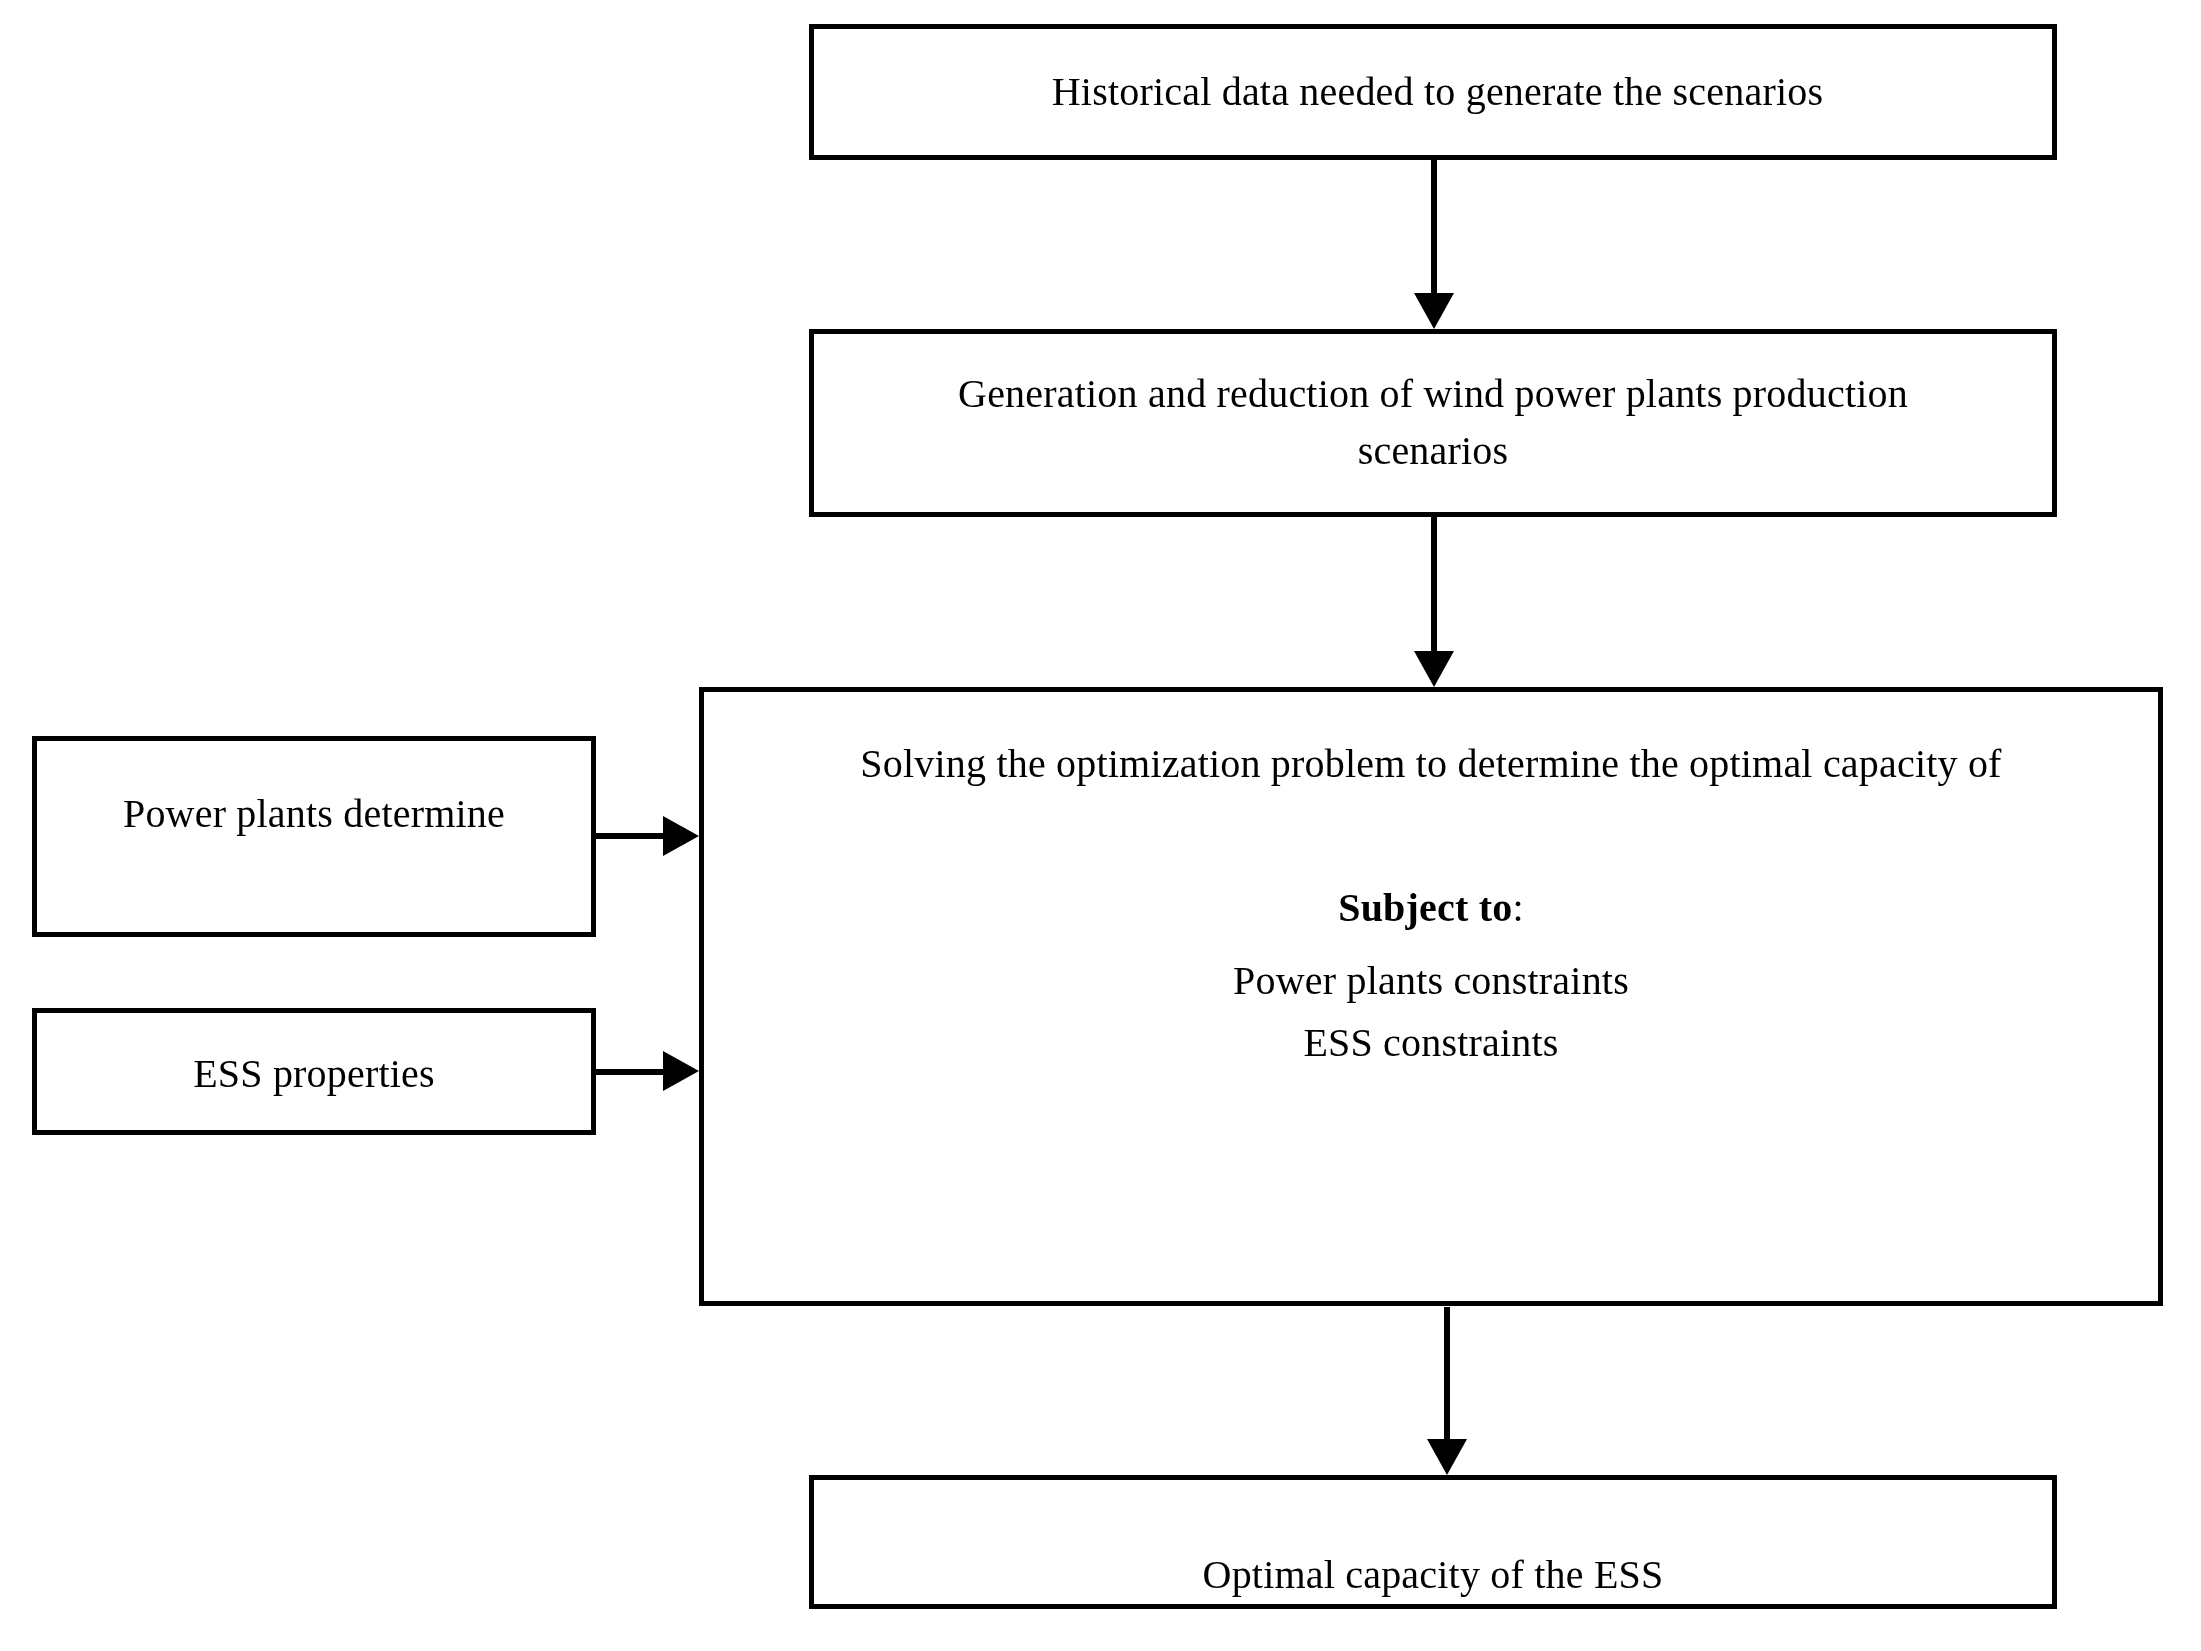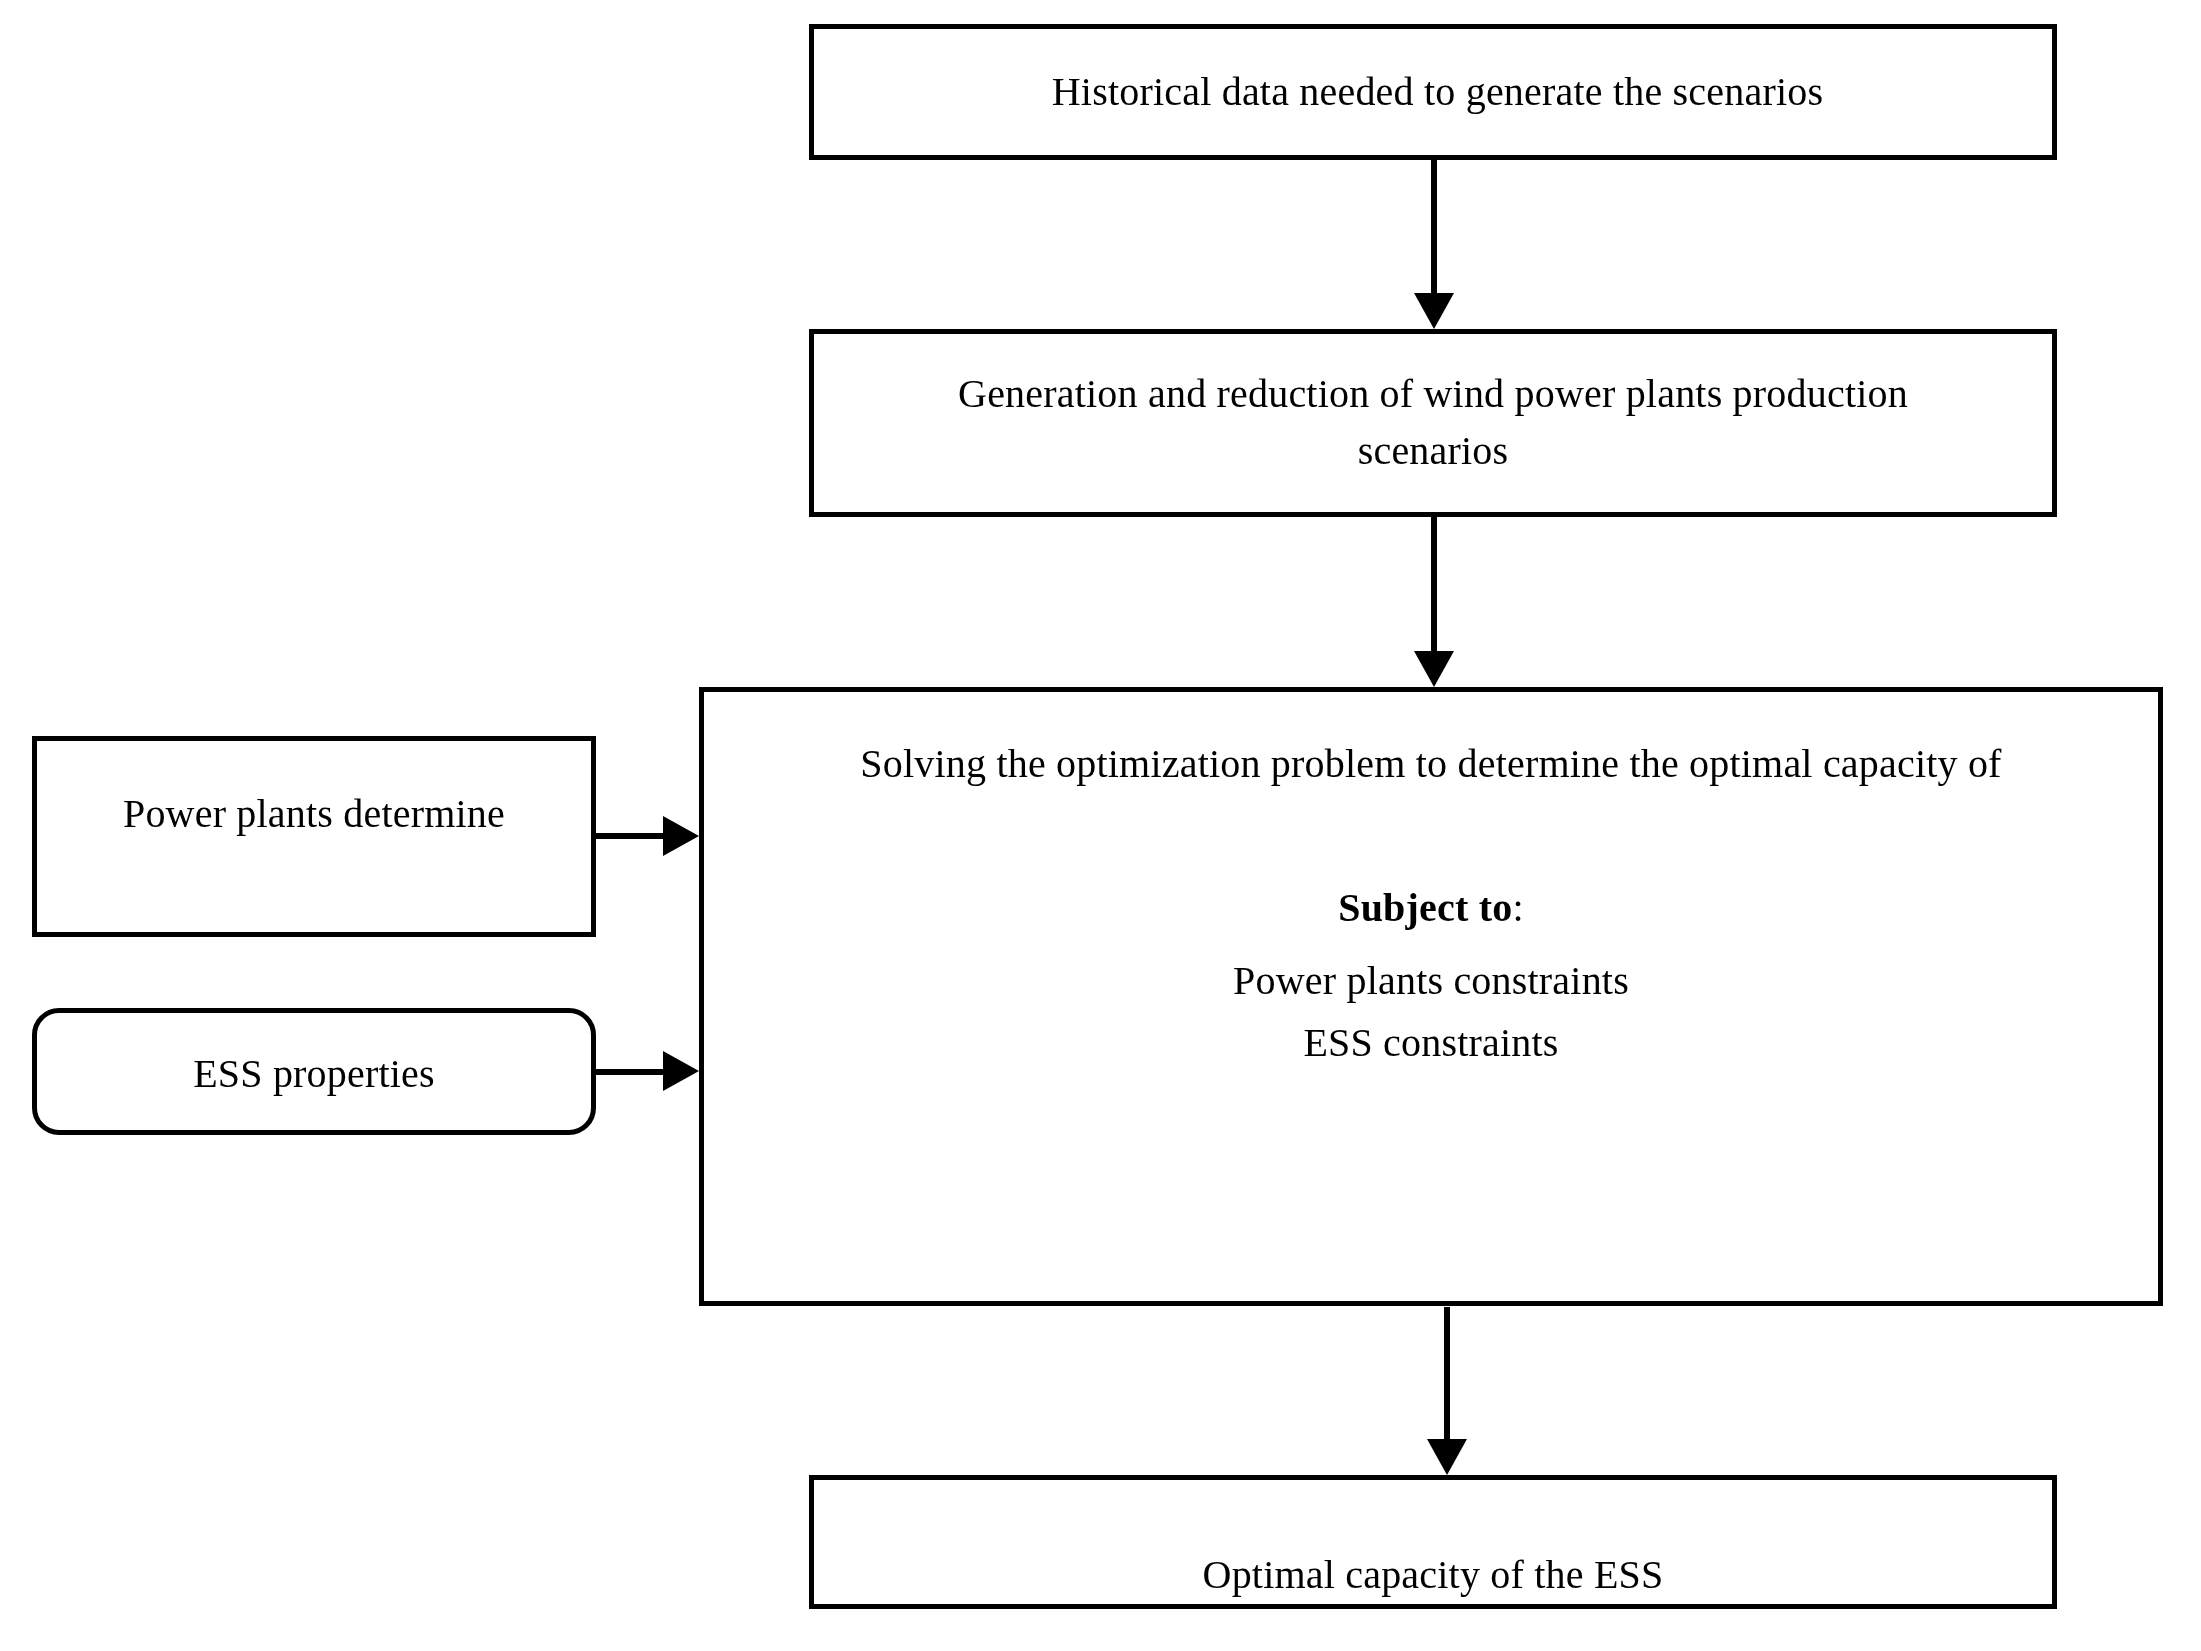--- a/index.html
+++ b/index.html
@@ -52,21 +52,20 @@
   }
   #node-powerplants {
     left: 32px; top: 736px; width: 564px; height: 201px;
     justify-content: flex-start;
     padding-top: 45px;
   }
   #node-essprops {
     left: 32px; top: 1008px; width: 564px; height: 127px;
     justify-content: flex-start;
     padding-top: 33px;
-    border-radius: 27px;
   }
   #node-result {
     left: 809px; top: 1475px; width: 1248px; height: 134px;
     justify-content: flex-end;
   }
 
   
   .opt-head {
     width: 100%;
   }

